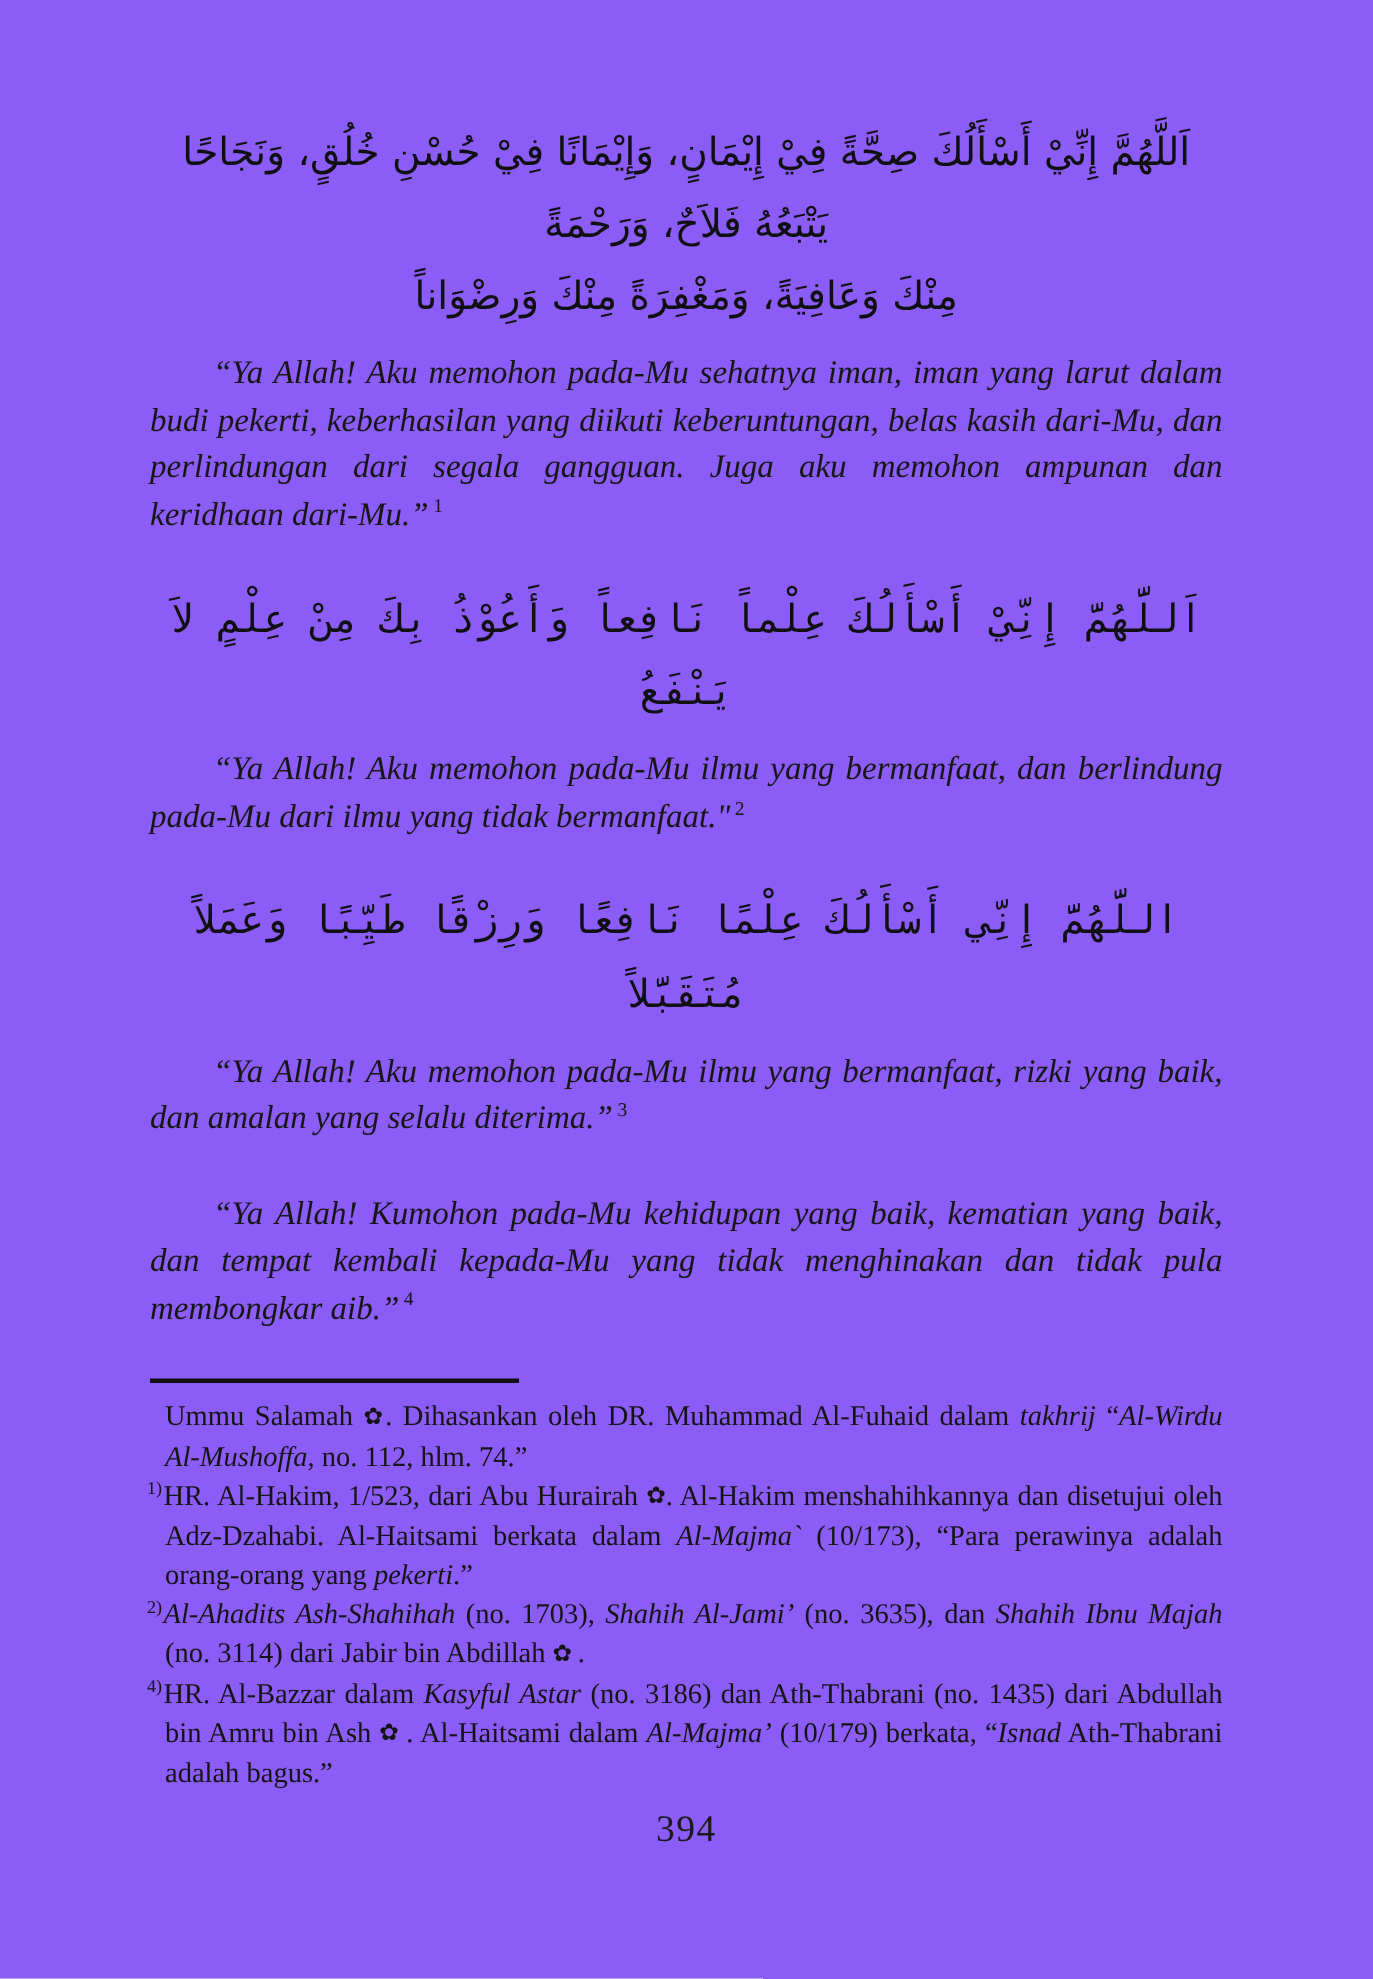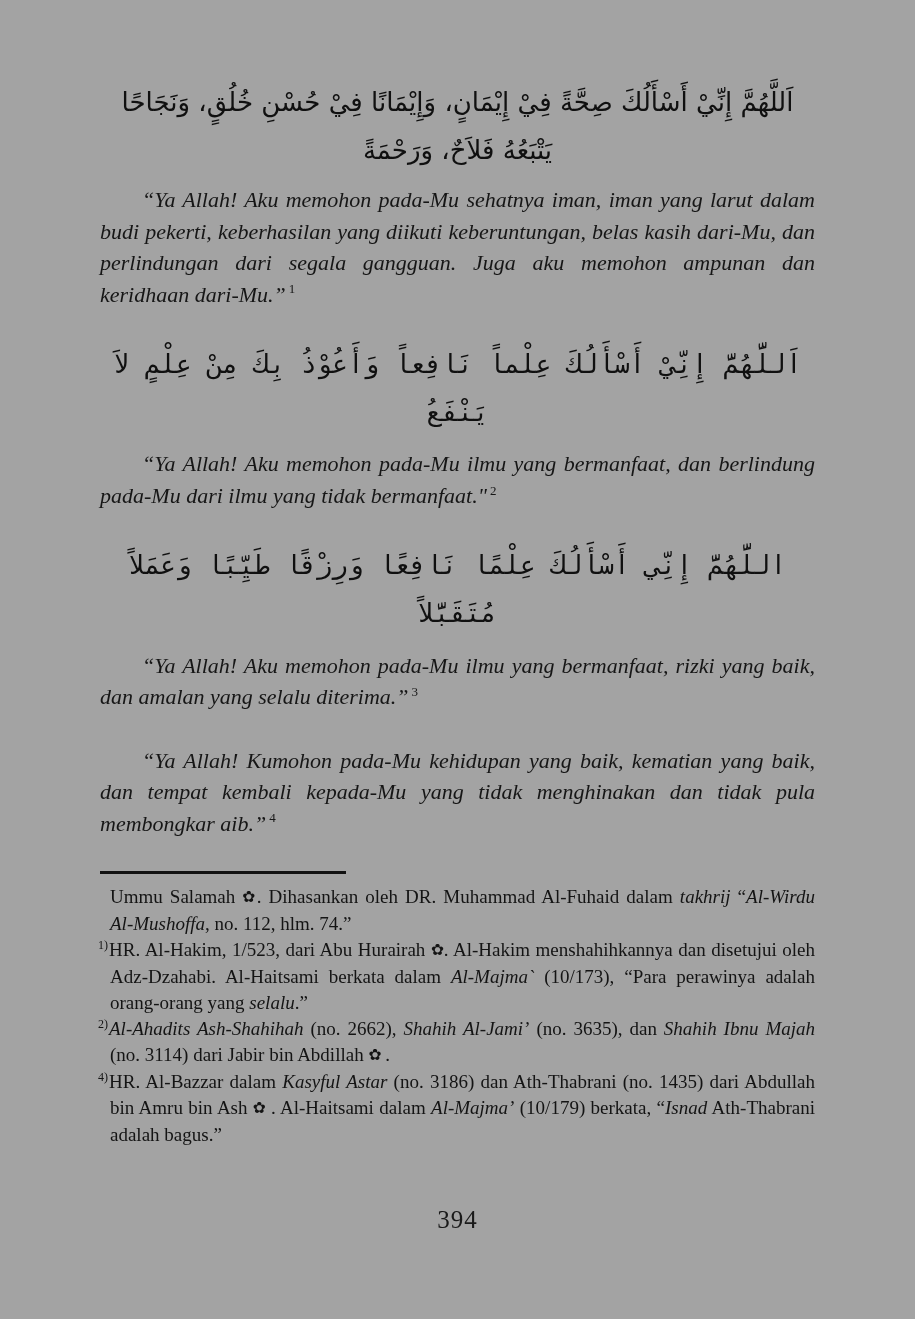--- a/index.html
+++ b/index.html
@@ -6,21 +6,21 @@
   html, body {
     margin: 0;
     padding: 0;
     background: #e8e8e6;
   }
   .page {
     position: relative;
     width: 915px;
     height: 1319px;
     margin: 0 auto;
-    background: #a3a3a3;
+    background: #8b5cf6;
     color: #141414;
     box-sizing: border-box;
     padding: 78px 100px 0 100px;
     font-family: "Liberation Serif", "DejaVu Serif", serif;
     overflow: hidden;
   }
   
   .arabic {
     direction: rtl;
     text-align: center;
@@ -94,20 +94,21 @@
   }
 </style>
 </head>
 <body>
 
 <div class="page">
 
   <section class="dua dua-1">
     <div class="arabic" dir="rtl">
       <div>اَللَّهُمَّ إِنِّيْ أَسْأَلُكَ صِحَّةً فِيْ إِيْمَانٍ، وَإِيْمَانًا فِيْ حُسْنِ خُلُقٍ، وَنَجَاحًا يَتْبَعُهُ فَلاَحٌ، وَرَحْمَةً</div>
+      <div>مِنْكَ وَعَافِيَةً، وَمَغْفِرَةً مِنْكَ وَرِضْوَاناً</div>
     </div>
     <p class="trans"><span>“Ya Allah! Aku memohon pada-Mu sehatnya iman, iman yang larut dalam budi pekerti, keberhasilan yang diikuti keberuntungan, belas kasih dari-Mu, dan perlindungan dari segala gangguan. Juga aku memohon ampunan dan keridhaan dari-Mu.”</span><span class="ref">1</span></p>
   </section>
 
   <section class="dua dua-2">
     <div class="arabic" dir="rtl">
       <div>اَللَّهُمَّ إِنِّيْ أَسْأَلُكَ عِلْماً نَافِعاً وَأَعُوْذُ بِكَ مِنْ عِلْمٍ لاَ يَنْفَعُ</div>
     </div>
     <p class="trans"><span>“Ya Allah! Aku memohon pada-Mu ilmu yang bermanfaat, dan berlindung pada-Mu dari ilmu yang tidak bermanfaat."</span><span class="ref">2</span></p>
   </section>
@@ -120,20 +121,20 @@
   </section>
 
   <section class="dua dua-4">
     <p class="trans"><span>“Ya Allah! Kumohon pada-Mu kehidupan yang baik, kematian yang baik, dan tempat kembali kepada-Mu yang tidak menghinakan dan tidak pula membongkar aib.”</span><span class="ref">4</span></p>
   </section>
 
   <div class="fnsep"></div>
 
   <div class="footnotes">
     <p class="fn"><span><span>Ummu Salamah </span><span class="orn">✿</span><span>. Dihasankan oleh DR. Muhammad Al-Fuhaid dalam </span><span class="it">takhrij</span><span> “</span><span class="it">Al-Wirdu Al-Mushoffa</span><span>, no. 112, hlm. 74.”</span></span></p>
-    <p class="fn"><span class="fnm">1)</span><span><span>HR. Al-Hakim, 1/523, dari Abu Hurairah </span><span class="orn">✿</span><span>. Al-Hakim menshahihkannya dan disetujui oleh Adz-Dzahabi. Al-Haitsami berkata dalam </span><span class="it">Al-Majma`</span><span> (10/173), “Para perawinya adalah orang-orang yang </span><span class="it">selalu</span><span>.”</span></span></p>
-    <p class="fn"><span class="fnm">2)</span><span><span class="it">Al-Ahadits Ash-Shahihah</span><span> (no. 2662), </span><span class="it">Shahih Al-Jami’</span><span> (no. 3635), dan </span><span class="it">Shahih Ibnu Majah</span><span> (no. 3114) dari Jabir bin Abdillah </span><span class="orn">✿</span><span> .</span></span></p>
+    <p class="fn"><span class="fnm">1)</span><span><span>HR. Al-Hakim, 1/523, dari Abu Hurairah </span><span class="orn">✿</span><span>. Al-Hakim menshahihkannya dan disetujui oleh Adz-Dzahabi. Al-Haitsami berkata dalam </span><span class="it">Al-Majma`</span><span> (10/173), “Para perawinya adalah orang-orang yang </span><span class="it">pekerti</span><span>.”</span></span></p>
+    <p class="fn"><span class="fnm">2)</span><span><span class="it">Al-Ahadits Ash-Shahihah</span><span> (no. 1703), </span><span class="it">Shahih Al-Jami’</span><span> (no. 3635), dan </span><span class="it">Shahih Ibnu Majah</span><span> (no. 3114) dari Jabir bin Abdillah </span><span class="orn">✿</span><span> .</span></span></p>
     <p class="fn"><span class="fnm">4)</span><span><span>HR. Al-Bazzar dalam </span><span class="it">Kasyful Astar</span><span> (no. 3186) dan Ath-Thabrani (no. 1435) dari Abdullah bin Amru bin Ash </span><span class="orn">✿</span><span> . Al-Haitsami dalam </span><span class="it">Al-Majma’</span><span> (10/179) berkata, “</span><span class="it">Isnad</span><span> Ath-Thabrani adalah bagus.”</span></span></p>
   </div>
 
   <div class="pagenum">394</div>
 
 </div>
 
 </body></html>

